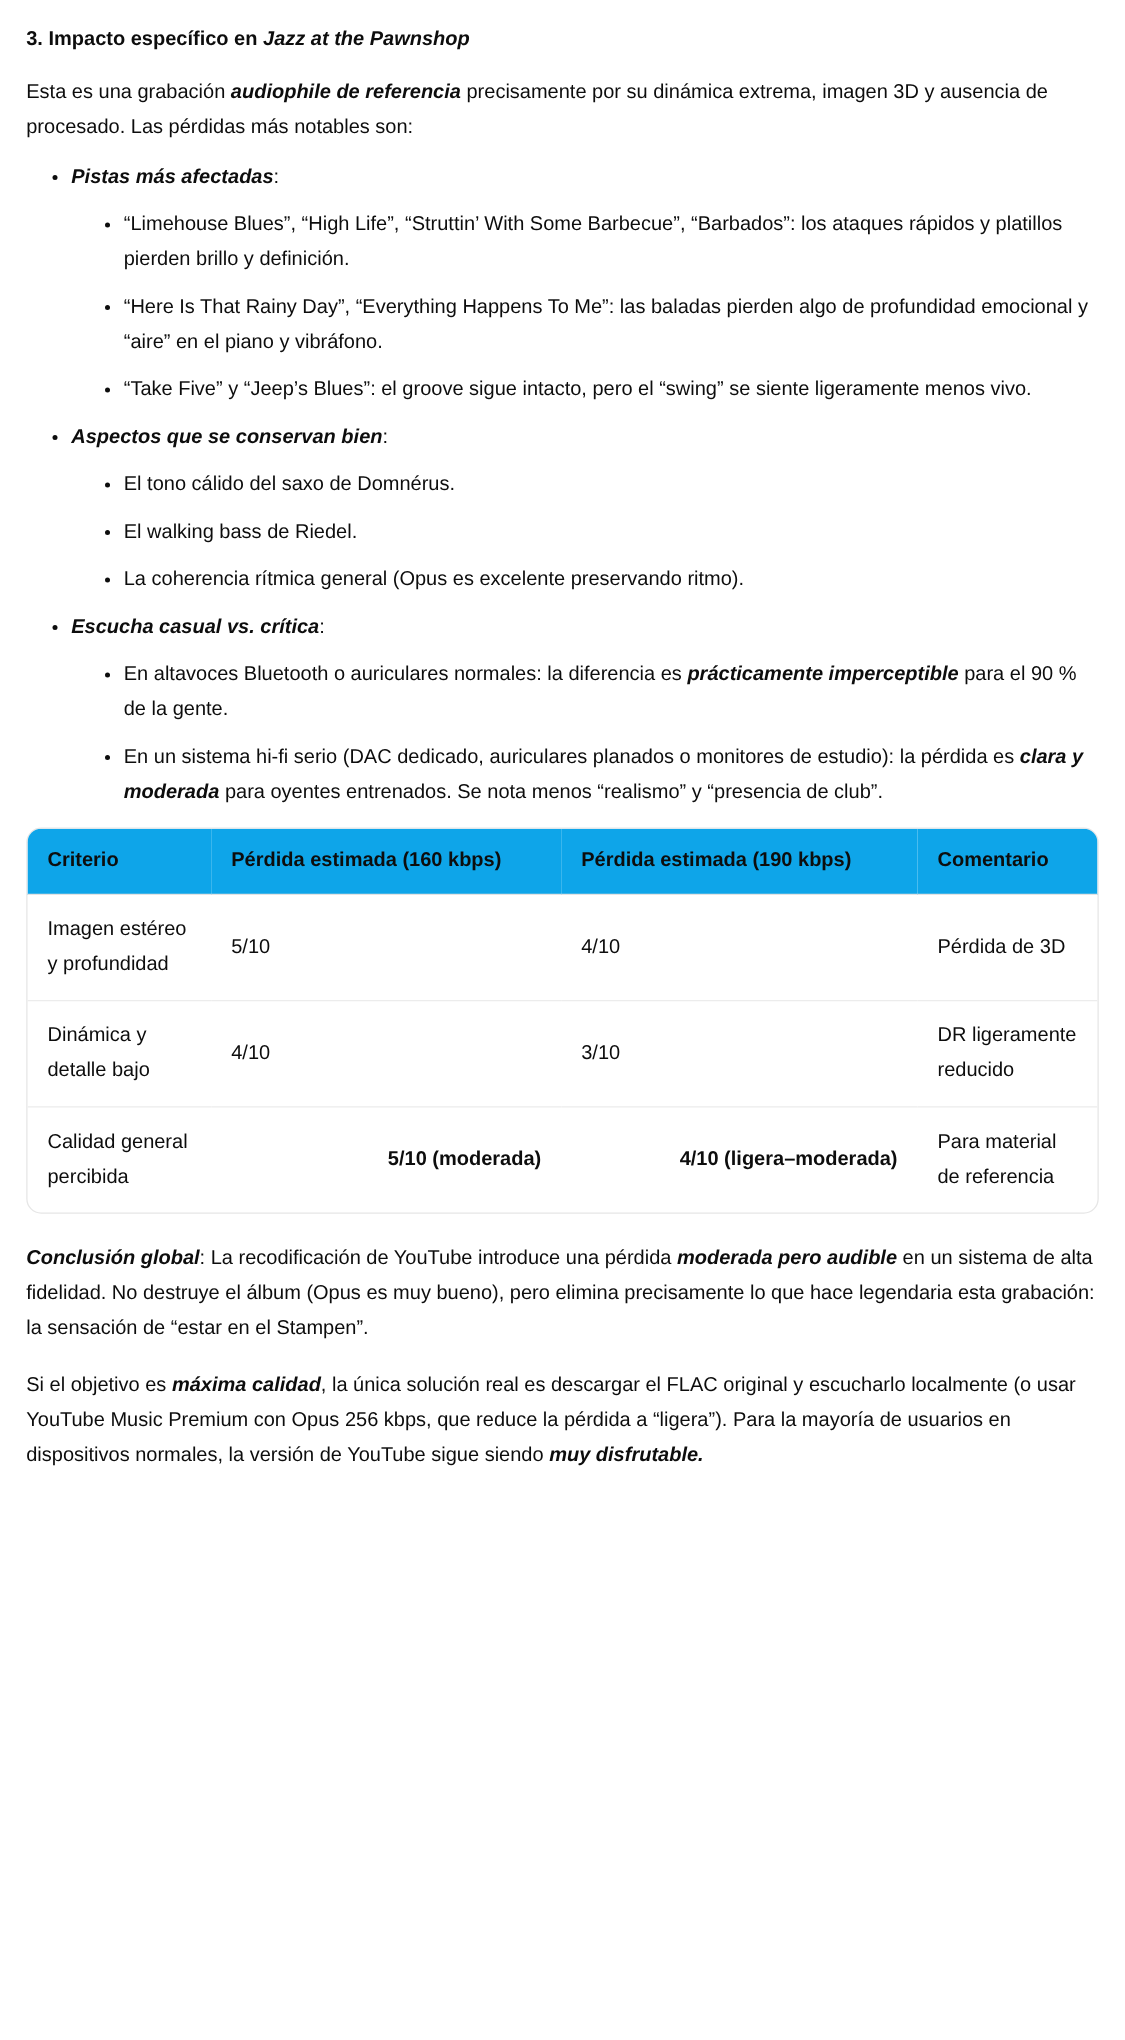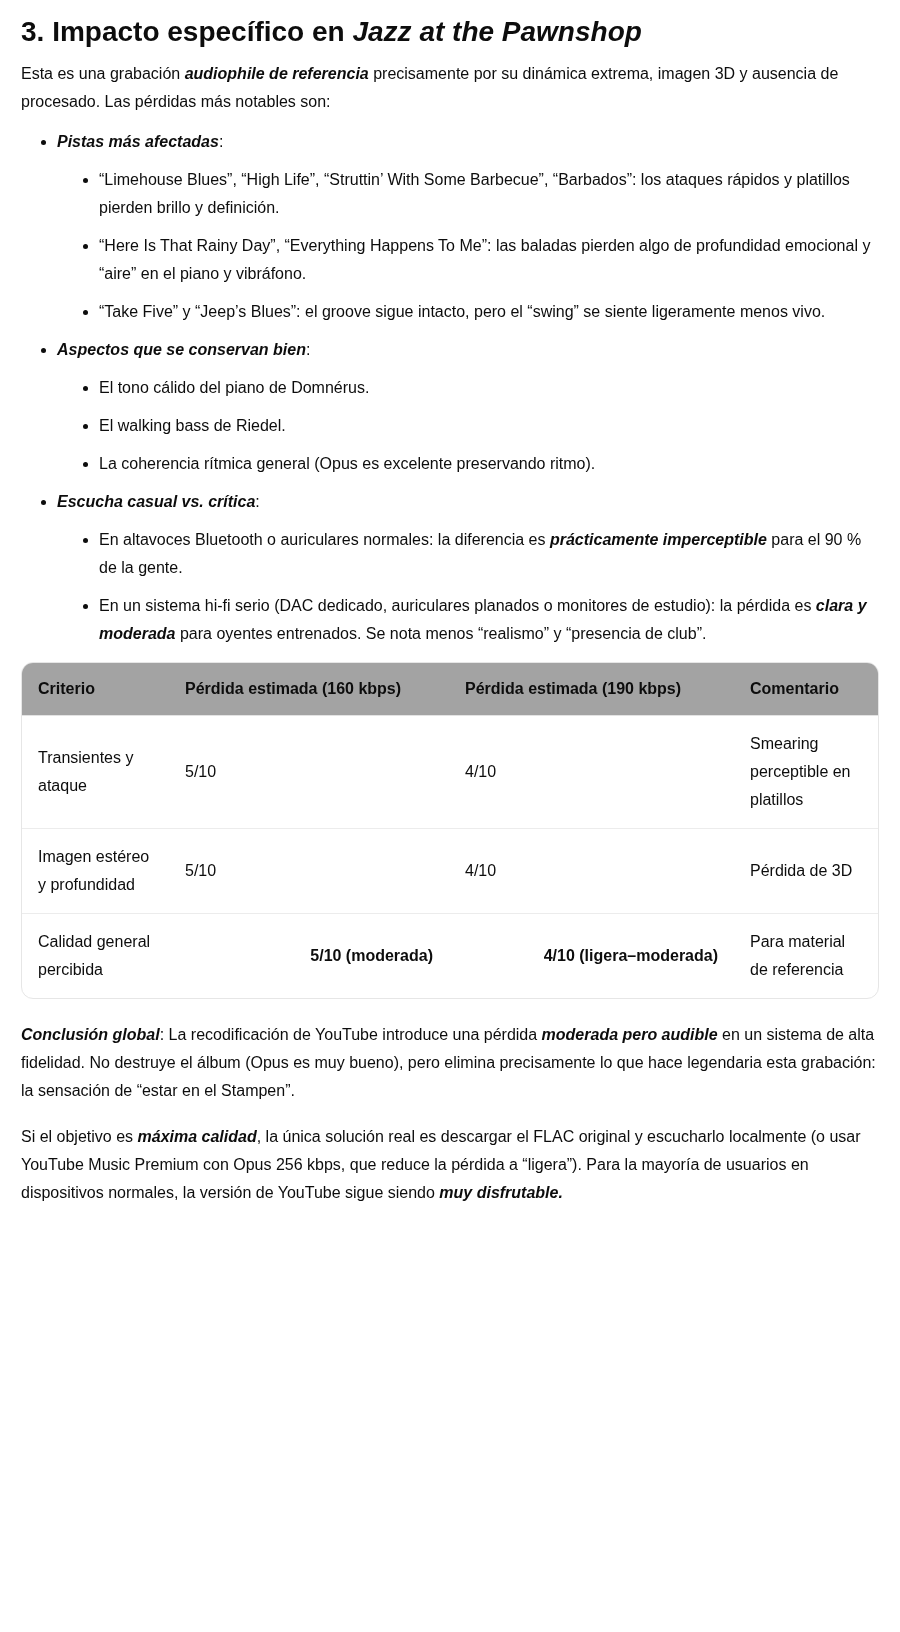--- a/index.html
+++ b/index.html
@@ -8,21 +8,21 @@
     min-height: 1632px;
     box-sizing: border-box;
     padding: 16px 21px 50px 21px;
     color: #0d0d0d;
     font-family: "Liberation Sans", "DejaVu Sans", sans-serif;
     font-size: 16px;
     line-height: 28px;
     -webkit-font-smoothing: antialiased;
   }
   h3 {
-    font-size: 28px;
+    font-size: 16px;
     line-height: 28px;
     font-weight: 700;
     margin: 32px 0 14px 0;
   }
   h3.first { margin-top: 2px; }
   h3 em { font-style: italic; }
   p { margin: 12px 0; }
   ul.l1 {
     list-style: disc;
     margin: 12px 0;
@@ -50,21 +50,21 @@
     font-size: 16px;
     line-height: 28px;
   }
   col.c1 { width: 147px; }
   col.c2 { width: 280px; }
   col.c3 { width: 285px; }
   th {
     text-align: left;
     font-weight: 700;
     padding: 12px 16px;
-    background: #a3a3a3;
+    background: #0ea5e9;
     border-bottom: 1px solid #e3e3e3;
   }
   td {
     padding: 14px 16px;
     border-bottom: 1px solid #ececec;
     vertical-align: middle;
   }
   tr:last-child td { border-bottom: none; }
   td.emph { font-weight: 700; text-align: right; }
 
@@ -85,21 +85,21 @@
       <span><strong>Pistas más afectadas</strong>:</span>
       <ul class="l2">
         <li><span>“Limehouse Blues”, “High Life”, “Struttin’ With Some Barbecue”, “Barbados”: los ataques rápidos y platillos pierden brillo y definición.</span></li>
         <li><span>“Here Is That Rainy Day”, “Everything Happens To Me”: las baladas pierden algo de profundidad emocional y “aire” en el piano y vibráfono.</span></li>
         <li><span>“Take Five” y “Jeep’s Blues”: el groove sigue intacto, pero el “swing” se siente ligeramente menos vivo.</span></li>
       </ul>
     </li>
     <li>
       <span><strong>Aspectos que se conservan bien</strong>:</span>
       <ul class="l2">
-        <li><span>El tono cálido del piano de Domnérus.</span></li>
+        <li><span>El tono cálido del saxo de Domnérus.</span></li>
         <li><span>El walking bass de Riedel.</span></li>
         <li><span>La coherencia rítmica general (Opus es excelente preservando ritmo).</span></li>
       </ul>
     </li>
     <li>
       <span><strong>Escucha casual vs. crítica</strong>:</span>
       <ul class="l2">
         <li><span>En altavoces Bluetooth o auriculares normales: la diferencia es <strong>prácticamente imperceptible</strong> para el 90 % de la gente.</span></li>
         <li><span>En un sistema hi-fi serio (DAC dedicado, auriculares planados o monitores de estudio): la pérdida es <strong>clara y moderada</strong> para oyentes entrenados. Se nota menos “realismo” y “presencia de club”.</span></li>
       </ul>
@@ -118,30 +118,30 @@
       <thead>
         <tr>
           <th>Criterio</th>
           <th>Pérdida estimada (160 kbps)</th>
           <th>Pérdida estimada (190 kbps)</th>
           <th>Comentario</th>
         </tr>
       </thead>
       <tbody>
         <tr>
-          <td>Transientes y ataque</td>
-          <td>5/10</td>
-          <td>4/10</td>
-          <td>Smearing perceptible en platillos</td>
-        </tr>
-        <tr>
           <td>Imagen estéreo y profundidad</td>
           <td>5/10</td>
           <td>4/10</td>
           <td>Pérdida de 3D</td>
+        </tr>
+        <tr>
+          <td>Dinámica y detalle bajo</td>
+          <td>4/10</td>
+          <td>3/10</td>
+          <td>DR ligeramente reducido</td>
         </tr>
         <tr>
           <td>Calidad general percibida</td>
           <td class="emph">5/10 (moderada)</td>
           <td class="emph">4/10 (ligera–moderada)</td>
           <td>Para material de referencia</td>
         </tr>
       </tbody>
     </table>
   </div>

